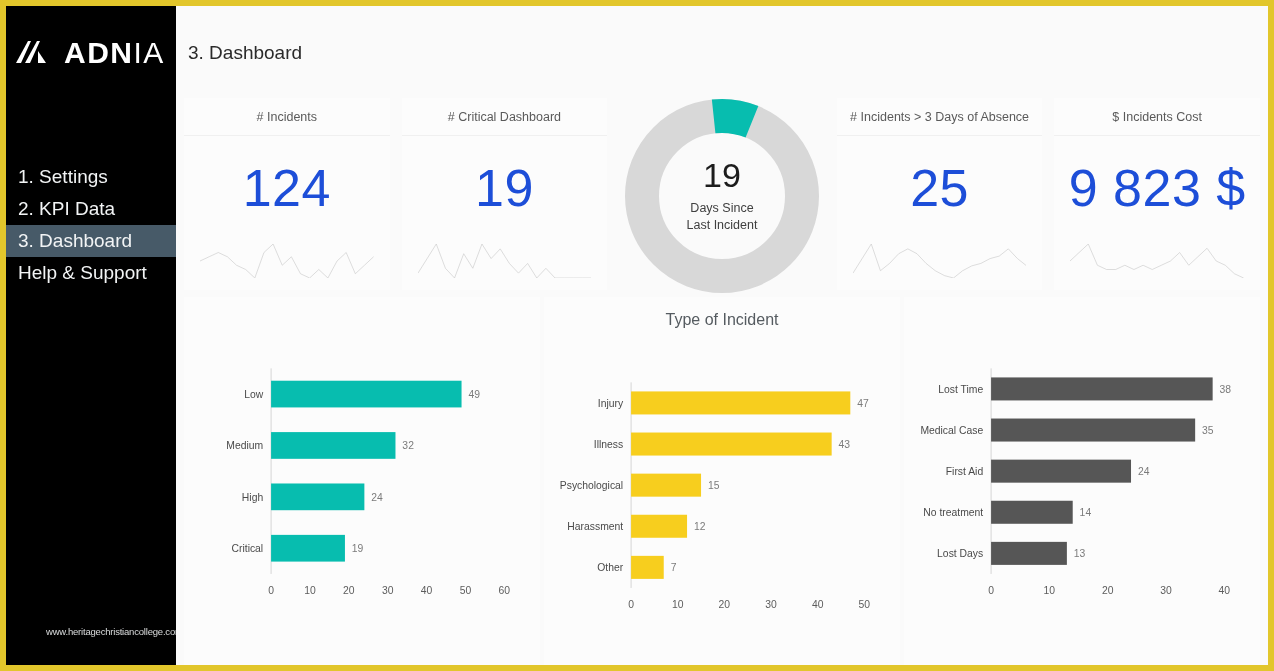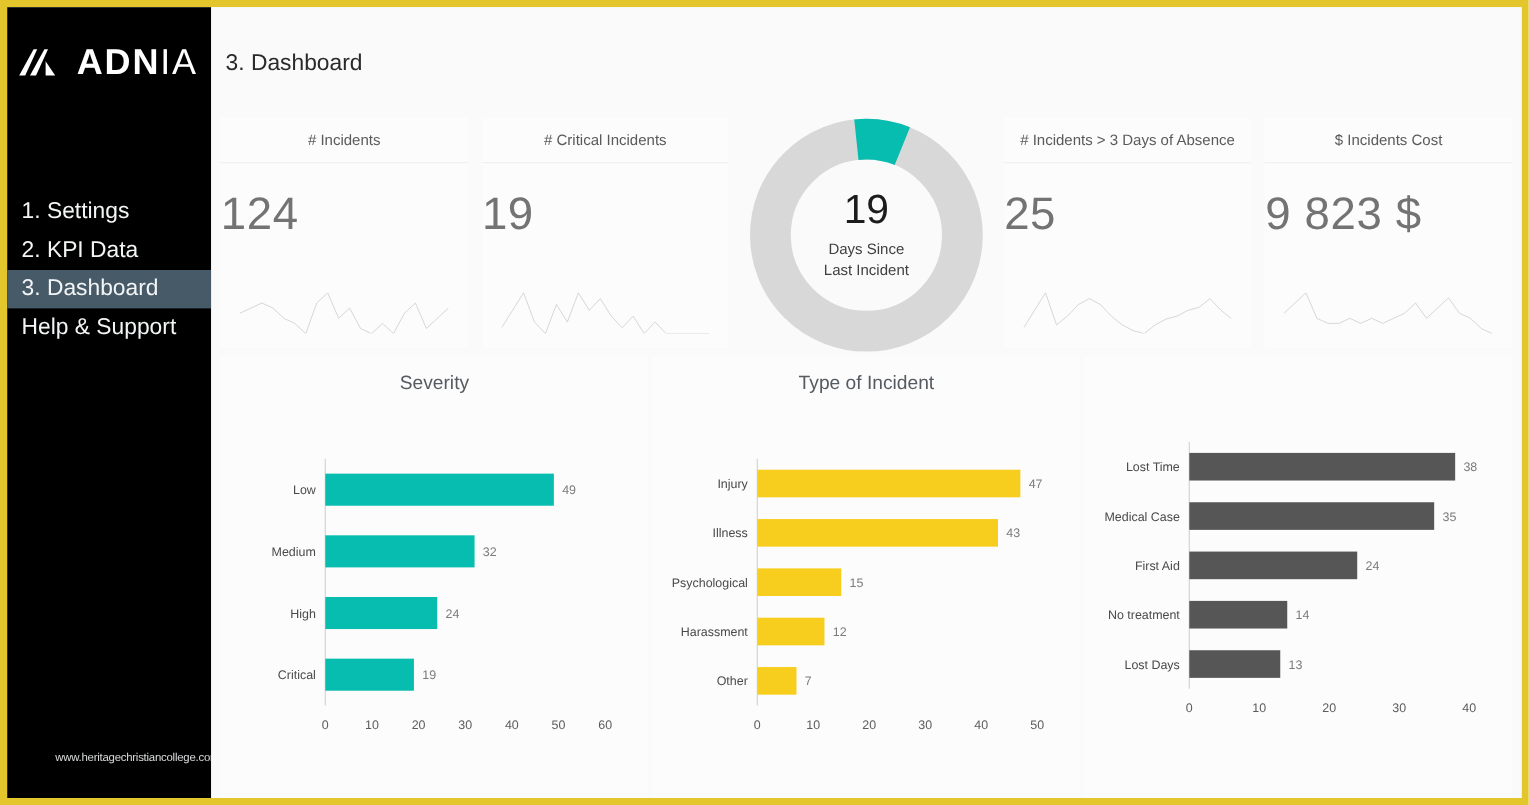--- a/index.html
+++ b/index.html
@@ -88,22 +88,23 @@
   }
   .kpi-head {
     height: 38px; line-height: 38px;
     text-align: center;
     font-size: 12.5px;
     color: #5A5A5A;
     border-bottom: 1px solid #F0F0F0;
     white-space: nowrap;
   }
   .kpi-value {
-    font-size: 38px;
-    color: #737373;
+    text-align: center;
+    font-size: 52px;
+    color: #1d4ed8;
     font-weight: 400;
     padding-top: 22px;
     letter-spacing: 0.5px;
   }
   .kpi-spark {
     margin-top: auto;
     padding: 0 16px 24px;
     height: 46px;
   }
   .kpi-spark svg { width: 100%; height: 34px; display: block; }
@@ -198,21 +199,21 @@
         <div class="kpi-head"># Incidents</div>
         <div class="kpi-value">124</div>
         <div class="kpi-spark">
             <svg viewBox="0 0 100 30" preserveAspectRatio="none" xmlns="http://www.w3.org/2000/svg">
               <path d="M0.00 15.00 L5.26 11.25 L10.53 7.50 L15.79 11.25 L21.05 18.75 L26.32 22.50 L31.58 30.00 L36.84 7.50 L42.11 0.00 L47.37 18.75 L52.63 11.25 L57.89 26.25 L63.16 30.00 L68.42 22.50 L73.68 30.00 L78.95 15.00 L84.21 7.50 L89.47 26.25 L94.74 18.75 L100.00 11.25" fill="none" stroke="#BDBDBD" stroke-width="0.5" vector-effect="non-scaling-stroke"></path>
             </svg>
           </div>
       </div>
 
       <div class="kpi-card">
-        <div class="kpi-head"># Critical Incidents</div>
+        <div class="kpi-head"># Critical Dashboard</div>
         <div class="kpi-value">19</div>
         <div class="kpi-spark">
             <svg viewBox="0 0 100 30" preserveAspectRatio="none" xmlns="http://www.w3.org/2000/svg">
               <path d="M0.00 25.71 L5.26 12.86 L10.53 0.00 L15.79 21.43 L21.05 30.00 L26.32 8.57 L31.58 21.43 L36.84 0.00 L42.11 12.86 L47.37 4.29 L52.63 17.14 L57.89 25.71 L63.16 17.14 L68.42 30.00 L73.68 21.43 L78.95 30.00 L84.21 30.00 L89.47 30.00 L94.74 30.00 L100.00 30.00" fill="none" stroke="#BDBDBD" stroke-width="0.5" vector-effect="non-scaling-stroke"></path>
             </svg>
           </div>
       </div>
 
       <div class="kpi-gauge-slot">
         <div class="gauge">
@@ -247,21 +248,20 @@
             <svg viewBox="0 0 100 30" preserveAspectRatio="none" xmlns="http://www.w3.org/2000/svg">
               <path d="M0.00 15.00 L5.26 7.50 L10.53 0.00 L15.79 18.75 L21.05 22.50 L26.32 22.50 L31.58 18.75 L36.84 22.50 L42.11 18.75 L47.37 22.50 L52.63 18.75 L57.89 15.00 L63.16 7.50 L68.42 18.75 L73.68 11.25 L78.95 3.75 L84.21 15.00 L89.47 18.75 L94.74 26.25 L100.00 30.00" fill="none" stroke="#BDBDBD" stroke-width="0.5" vector-effect="non-scaling-stroke"></path>
             </svg>
           </div>
       </div>
 
     </div>
 
     <div class="chart-row">
       <div class="chart-card">
-        <div class="chart-title">Severity</div>
         <div class="chart-body">
             <svg viewBox="0 0 340 250" preserveAspectRatio="xMidYMid meet" xmlns="http://www.w3.org/2000/svg">
               <line x1="78" y1="8" x2="78" y2="216" stroke="#D4D4D4" stroke-width="1"></line>
               <rect x="78" y="20.48" width="192.73333333333332" height="27.04" fill="#07BDAF"></rect>
               <text class="cat-label" x="70" y="37.8" text-anchor="end">Low</text>
               <text class="val-label" x="277.73333333333335" y="37.8">49</text>
               <rect x="78" y="72.48" width="125.86666666666666" height="27.04" fill="#07BDAF"></rect>
               <text class="cat-label" x="70" y="89.8" text-anchor="end">Medium</text>
               <text class="val-label" x="210.86666666666667" y="89.8">32</text>
               <rect x="78" y="124.48" width="94.4" height="27.04" fill="#07BDAF"></rect>

